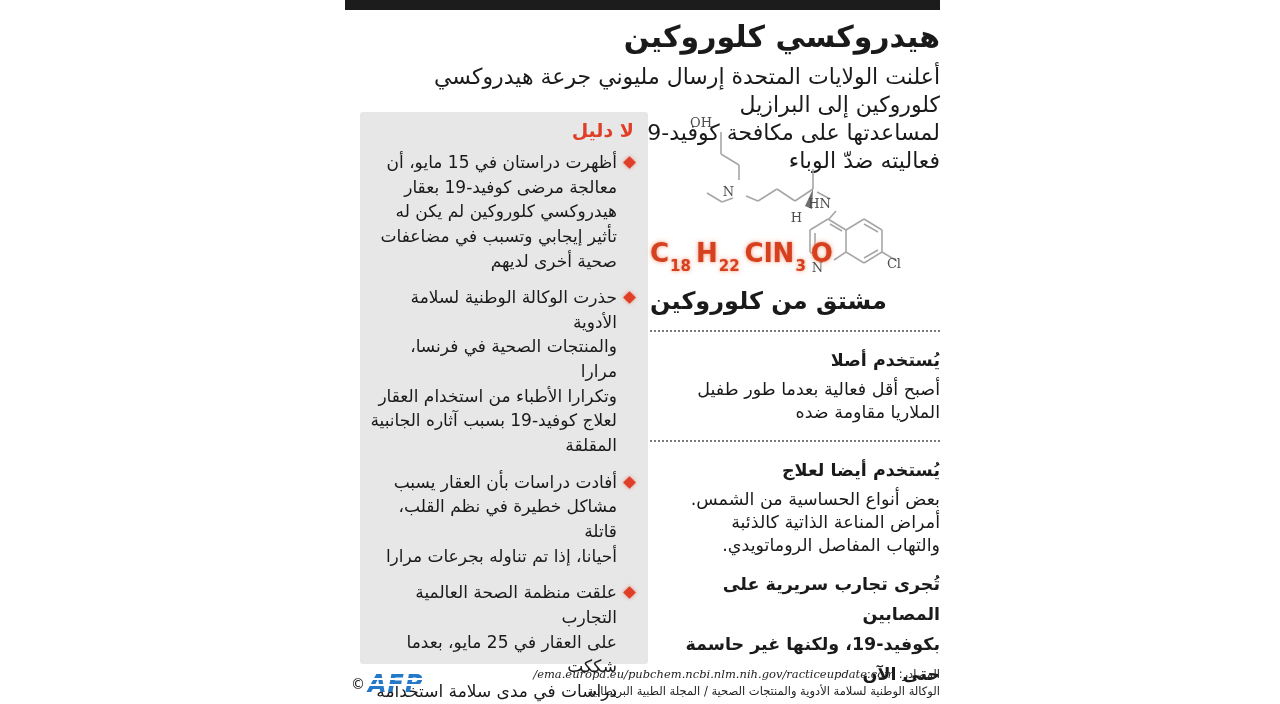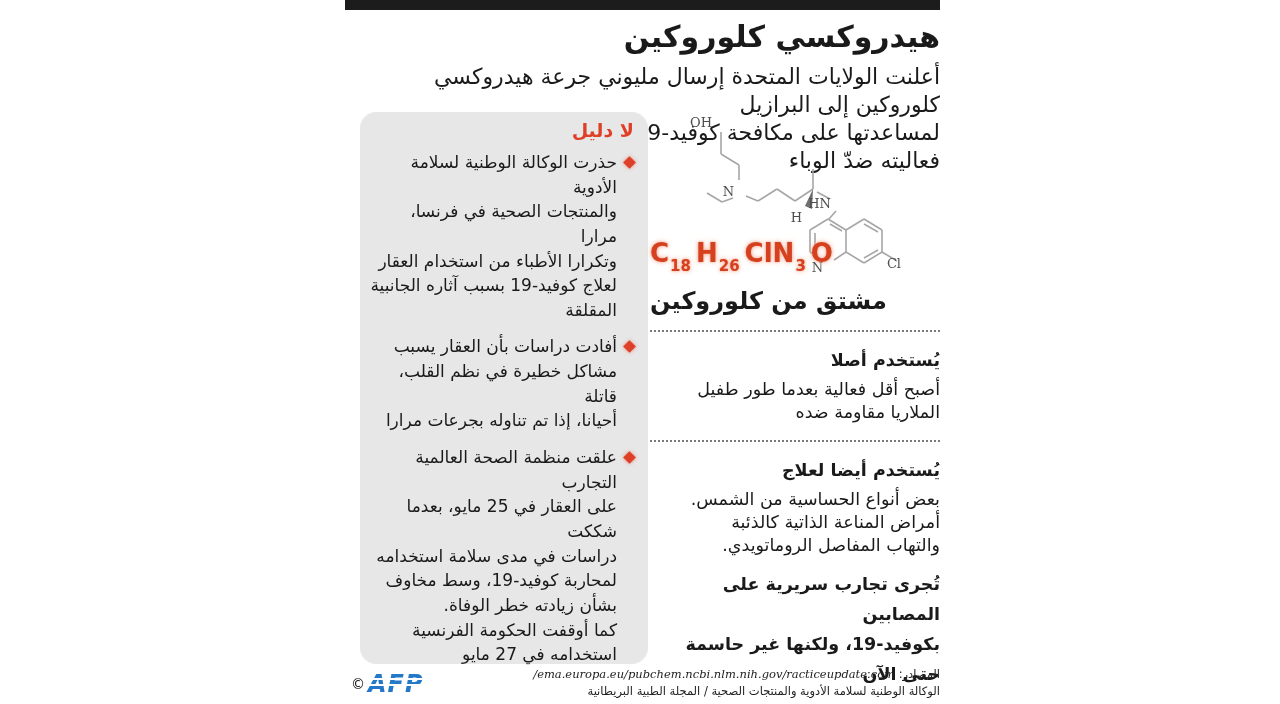--- a/index.html
+++ b/index.html
@@ -10,21 +10,21 @@
 
   .topbar { position:absolute; left:0; top:0; width:595px; height:10px; background:#1c1c1c; }
 
   .main-title { position:absolute; right:0; top:20px; width:595px; text-align:right;
                 font-size:30px; font-weight:bold; line-height:1.15; letter-spacing:-0.5px; }
   .intro { position:absolute; right:0; top:63px; width:595px; 
            font-size:22px; line-height:1.28; white-space:pre-line; }
 
   
   .gray-panel { position:absolute; left:15px; top:112px; width:288px; height:552px;
-                background:#e7e7e7; border-radius:16px; padding:7px 14px 0 10px; }
+                background:#e7e7e7; border-radius:3px; padding:7px 14px 0 10px; }
   .panel-title { text-align:right; font-size:19px; font-weight:bold; color:#df3f26;
                  margin-bottom:9px; }
   .bullet-row { display:flex; flex-direction:row; align-items:flex-start; margin-bottom:12px; }
   .diamond { width:9px; height:9px; background:#df3f26; transform:rotate(45deg);
              margin-top:8px; margin-left:8px; flex:0 0 9px;
              box-shadow:0 0 4px rgba(223,63,38,.55); }
   .bullet-text { text-align:right; font-size:17px; line-height:1.45; white-space:pre-line; }
 
   
   .right-col { position:absolute; left:305px; top:112px; width:290px; }
@@ -69,20 +69,28 @@
 
     <h1 class="main-title">هيدروكسي كلوروكين</h1>
     <p class="intro">أعلنت الولايات المتحدة إرسال مليوني جرعة هيدروكسي كلوروكين إلى البرازيل
 لمساعدتها على مكافحة كوفيد-19، بالرغم من أن العقار لم يُثبت فعاليته ضدّ الوباء</p>
 
     <div class="gray-panel">
       <div class="panel-title">لا دليل</div>
 
       <div class="bullet-row">
         <span class="diamond"></span>
+        <span class="bullet-text">أظهرت دراستان في 15 مايو، أن
+معالجة مرضى كوفيد-19 بعقار
+هيدروكسي كلوروكين لم يكن له
+تأثير إيجابي وتسبب في مضاعفات
+صحية أخرى لديهم</span>
+      </div>
+      <div class="bullet-row">
+        <span class="diamond"></span>
         <span class="bullet-text">حذرت الوكالة الوطنية لسلامة الأدوية
 والمنتجات الصحية في فرنسا، مرارا
 وتكرارا الأطباء من استخدام العقار
 لعلاج كوفيد-19 بسبب آثاره الجانبية
 المقلقة</span>
       </div>
       <div class="bullet-row">
         <span class="diamond"></span>
         <span class="bullet-text">أفادت دراسات بأن العقار يسبب
 مشاكل خطيرة في نظم القلب، قاتلة
@@ -148,21 +156,21 @@
           <polygon points="163,77 155,94 162,97" fill="#6e6e6e"></polygon>
           <text x="62" y="15" font-size="14">OH</text>
           <text x="84" y="84" font-size="14">N</text>
           <text x="152" y="110" font-size="14">H</text>
           <text x="181" y="96" font-size="14">HN</text>
           <text x="173" y="160" font-size="14">N</text>
           <text x="251" y="156" font-size="14">Cl</text>
         </svg>
 
         <div class="formula">
-          <span>C</span><span class="sub">18</span><span>H</span><span class="sub">26</span><span>ClN</span><span class="sub">3</span><span>O</span>
+          <span>C</span><span class="sub">18</span><span>H</span><span class="sub">22</span><span>ClN</span><span class="sub">3</span><span>O</span>
         </div>
       </div>
 
       <div class="derived">مشتق من كلوروكين</div>
 
       <hr class="dotted-divider">
 
       <div class="sec-heading">يُستخدم أصلا</div>
       <div class="sec-line spaced">أصبح أقل فعالية بعدما طور طفيل
 الملاريا مقاومة ضده</div>

